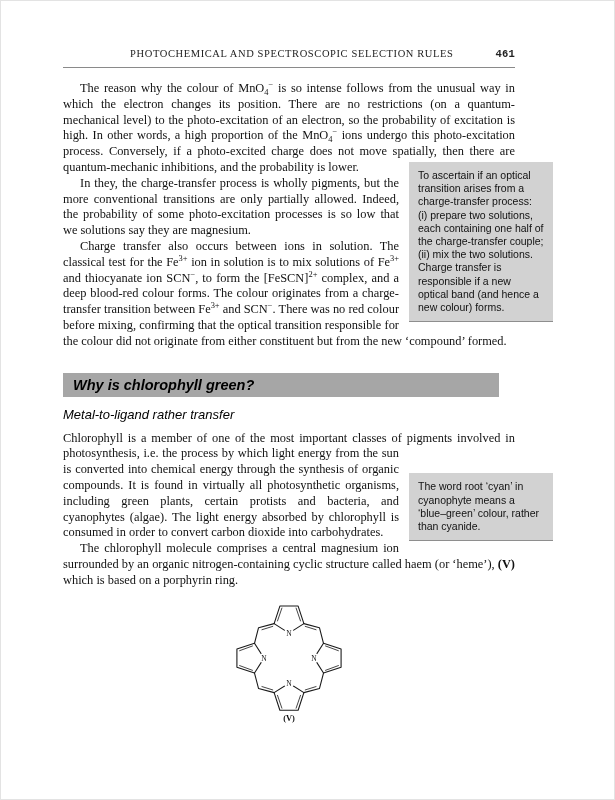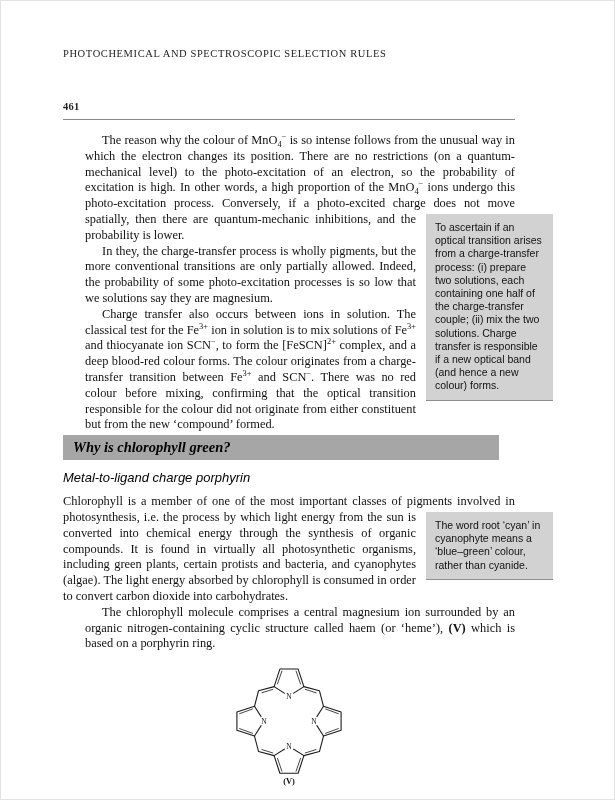--- a/index.html
+++ b/index.html
@@ -5,43 +5,43 @@
   html,body{margin:0;padding:0;background:#ffffff;}
   .page{
     width:615px;height:800px;position:relative;background:#fff;overflow:hidden;
     font-family:"Liberation Serif","DejaVu Serif",serif;color:#111;
     box-shadow:inset 0 0 0 1px #e3e3e3;
   }
   .content{padding:48px 100px 0 63px;}
   .running-head{
     display:flex;justify-content:flex-end;align-items:baseline;gap:42px;
     font-size:10.5px;letter-spacing:0.6px;color:#222;
-    border-bottom:1px solid #8a8a8a;padding-bottom:7px;flex-direction:column;
+    border-bottom:1px solid #8a8a8a;padding-bottom:7px;
   }
-  .running-head .num{font-weight:bold;letter-spacing:0.2px;}
+  .running-head .num{font-weight:bold;letter-spacing:0.2px;font-family:Liberation Mono, monospace;}
   .bodytext{font-size:12.4px;line-height:15.8px;text-align:justify;margin-top:13px;}
   .bodytext p{margin:0;}
-  p.indent{text-indent:17px;margin-left:22px;}
+  p.indent{text-indent:17px;}
   .it{}
   .bd{font-weight:bold;}
   .sup{font-size:68%;vertical-align:super;line-height:0;}
   .sub{font-size:68%;vertical-align:sub;line-height:0;}
   .margin-box{
-    float:right;width:127px;box-sizing:border-box;
+    float:right;width:144px;box-sizing:border-box;
     margin:2px -38px 8px 10px;padding:7px 9px;
     background:var(--box_bg,#d2d2d2);
     border-bottom:1.5px solid #8e8e8e;
     font-family:"Liberation Sans","DejaVu Sans",sans-serif;
     font-size:10.5px;line-height:13.2px;text-align:left;text-indent:0;
   }
-  .margin-box.low{margin-top:2px;}
+  .margin-box.low{margin-top:27px;}
   .section-bar{
-    clear:right;margin-top:2px;width:436px;box-sizing:border-box;
+    clear:right;margin-top:23px;width:436px;box-sizing:border-box;
     background:var(--bar_bg,#a6a6a6);padding:4px 8px 4px 10px;
-    font-family:Liberation Serif, serif;
+    font-family:Liberation Sans, sans-serif;
     font-weight:bold;font-style:italic;font-size:14.5px;color:#000;
   }
   .subsection{
     margin-top:10px;font-family:"Liberation Sans","DejaVu Sans",sans-serif;
     font-style:italic;font-size:13px;color:#000;
   }
   .bodytext.after-sub{margin-top:9px;}
   .structure{margin-top:4px;text-align:center;}
   .structure svg{display:inline-block;}
 </style>
@@ -64,21 +64,21 @@
       <p class="indent"><span><span>In they, the charge-transfer process is wholly </span><span class="it">pigments</span><span>, but the more conventional transitions are only partially allowed. Indeed, the probability of some photo-excitation processes is so low that we solutions say they are </span><span class="it">magnesium</span><span>.</span></span></p>
 
       <p class="indent"><span><span>Charge transfer also occurs between ions in solution. The classical test for the Fe</span><span class="sup">3+</span><span> ion in solution is to mix solutions of Fe</span><span class="sup">3+</span><span> and thiocyanate ion SCN</span><span class="sup">−</span><span>, to form the [FeSCN]</span><span class="sup">2+</span><span> complex, and a deep blood-red colour forms. The colour originates from a charge-transfer transition between Fe</span><span class="sup">3+</span><span> and SCN</span><span class="sup">−</span><span>. There was no red colour before mixing, confirming that the optical transition responsible for the colour did not originate from either constituent but from the new ‘compound’ formed.</span></span></p>
 
     </div>
 
     <div class="section-bar">
       <span>Why is chlorophyll green?</span>
     </div>
 
-    <div class="subsection">Metal-to-ligand charge porphyrin</div>
+    <div class="subsection">Metal-to-ligand rather transfer</div>
 
     <div class="bodytext after-sub">
 
       <p><span><span class="it">Chlorophyll</span><span> is a member of one of the most important classes of pigments involved in photosynthesis, i.e. the process by which light energy from </span></span><span class="margin-box low"><span>The word root ‘cyan’ in </span><span class="it">cyanophyte</span><span> means a ‘blue–green’ colour, rather than cyanide.</span></span><span><span>the sun is converted into chemical energy through the synthesis of organic compounds. It is found in virtually all photosynthetic organisms, including green plants, certain </span><span class="it">protists</span><span> and bacteria, and </span><span class="it">cyanophytes</span><span> (algae). The light energy absorbed by chlorophyll is consumed in order to convert carbon dioxide into carbohydrates.</span></span></p>
 
       <p class="indent"><span><span>The chlorophyll molecule comprises a central magnesium ion surrounded by an organic nitrogen-containing cyclic structure called </span><span class="it">haem</span><span> (or ‘heme’), </span><span class="bd">(V)</span><span> which is based on a porphyrin ring.</span></span></p>
 
     </div>
 
     <div class="structure">

